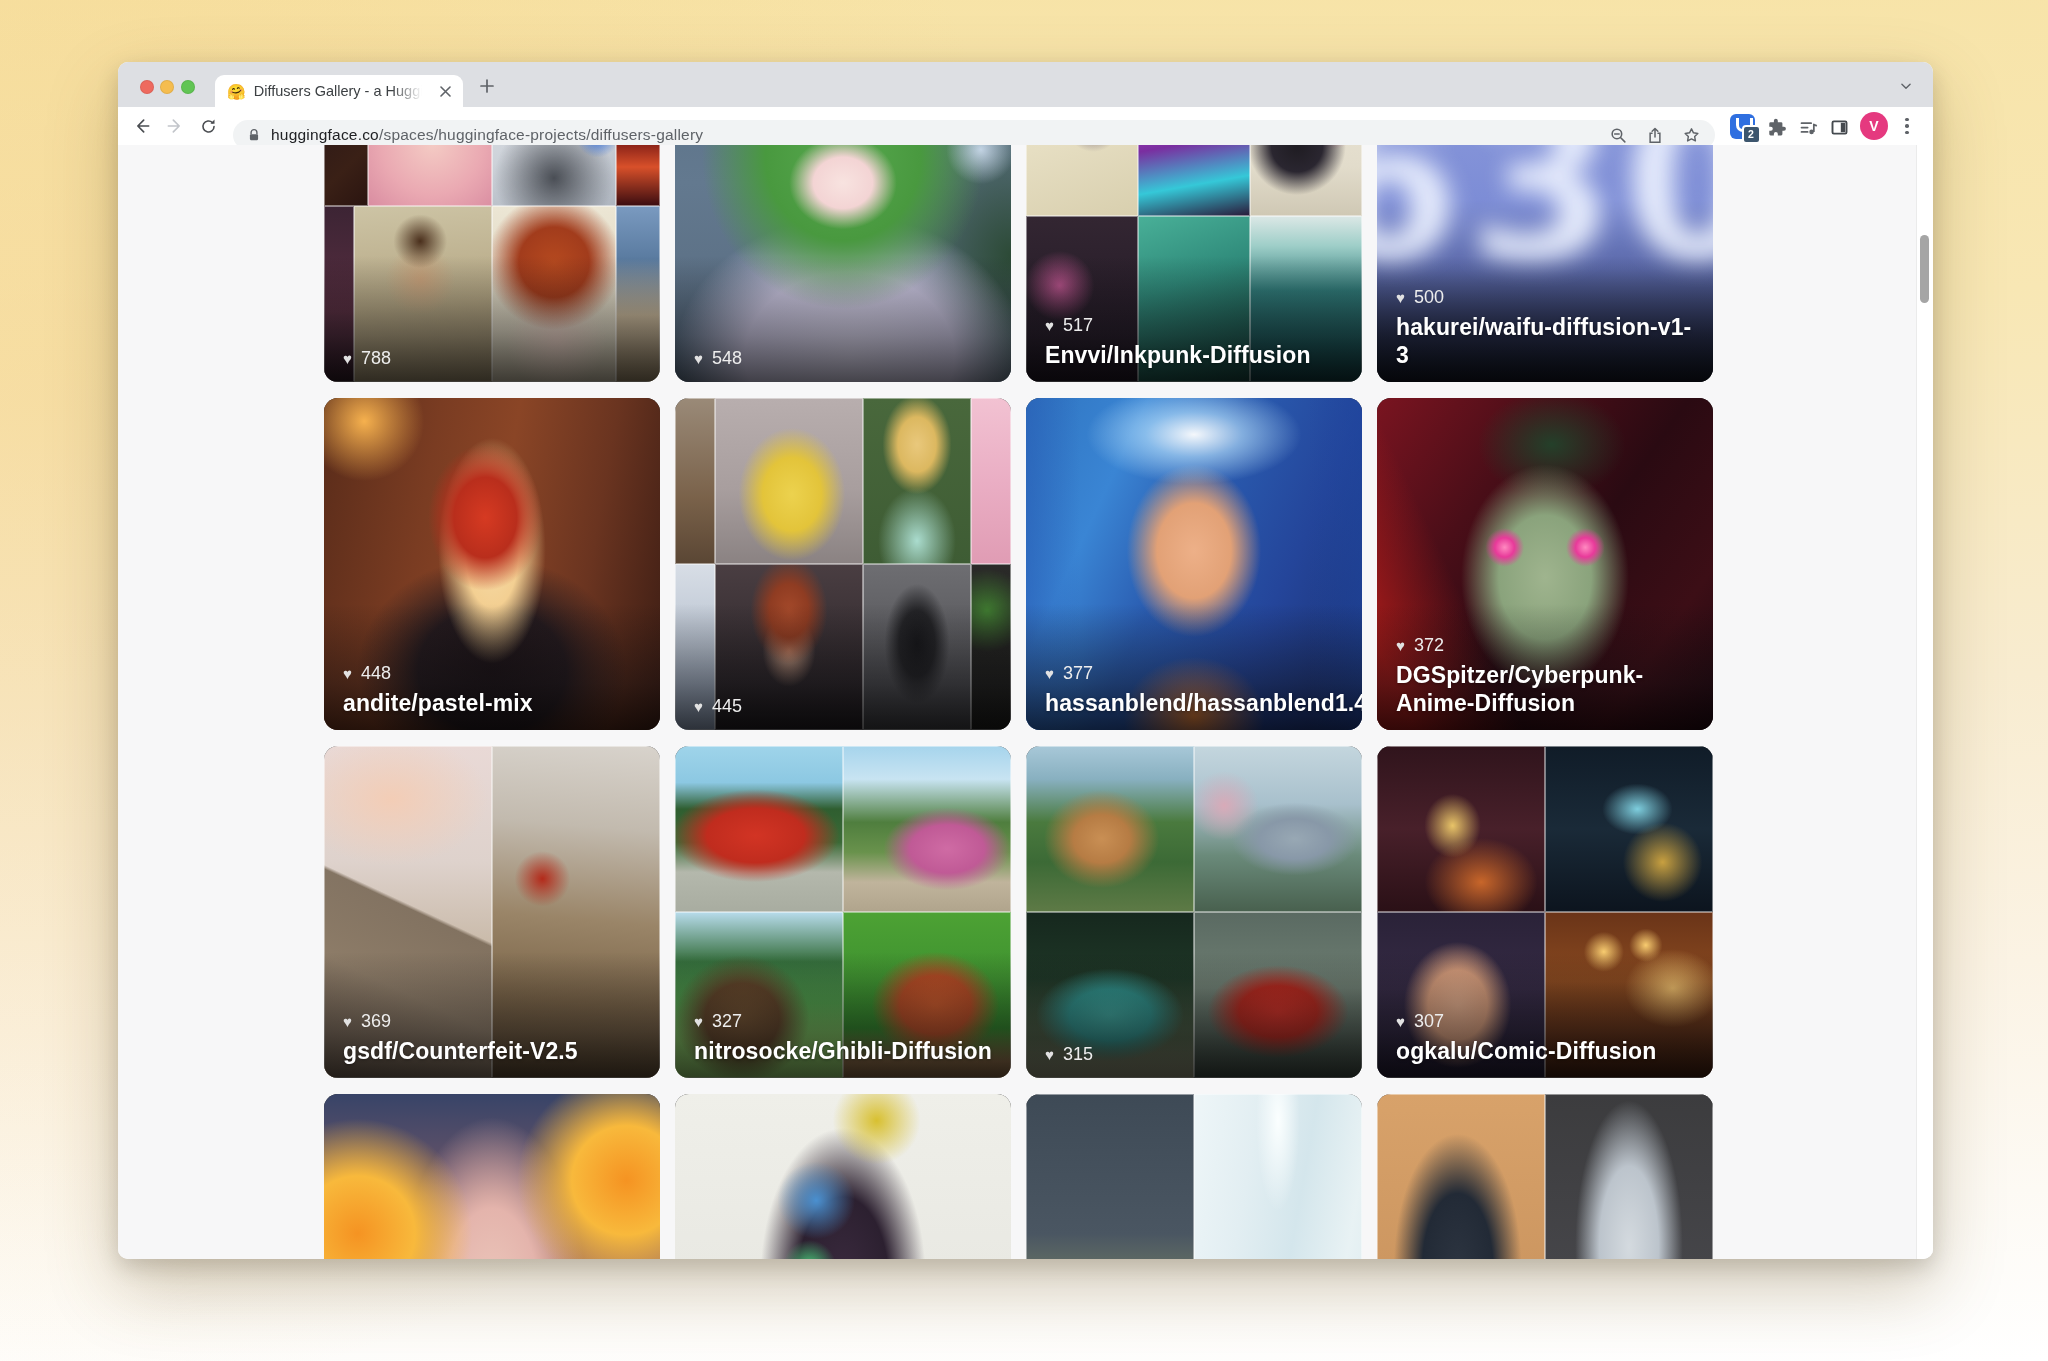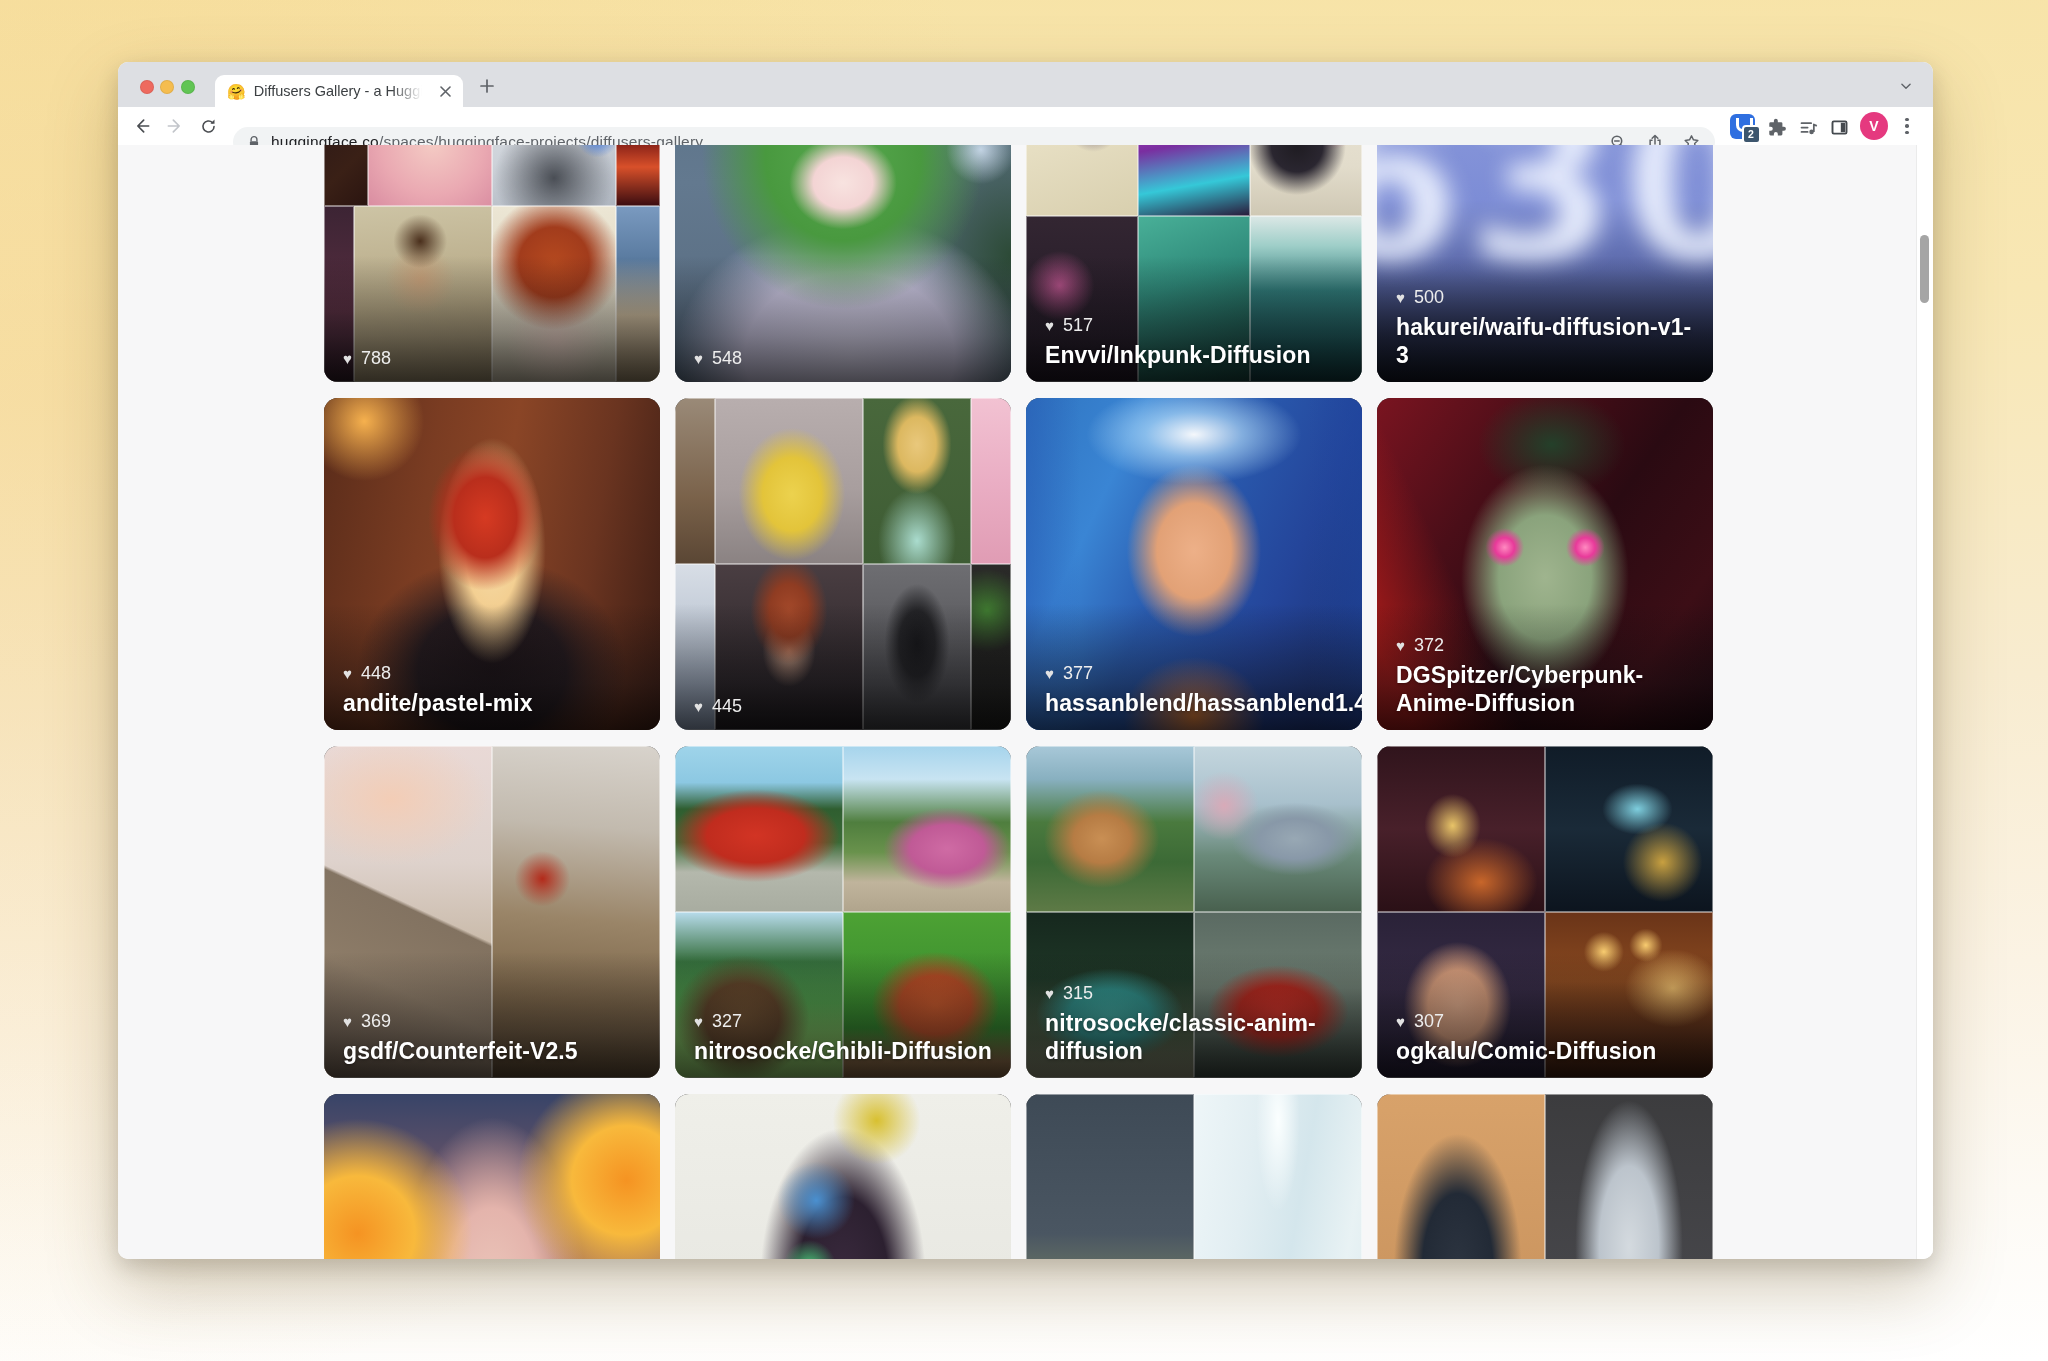--- a/index.html
+++ b/index.html
@@ -24,21 +24,21 @@
   .tab-title{font-size:14.5px;color:#3c4043;white-space:nowrap;overflow:hidden;max-width:168px;
              -webkit-mask-image:linear-gradient(90deg,#000 82%,transparent 100%);
              mask-image:linear-gradient(90deg,#000 82%,transparent 100%);}
   .tab-close{margin-left:auto;width:16px;height:16px;display:flex;align-items:center;justify-content:center;}
   .newtab{position:absolute;left:357px;top:12px;width:24px;height:24px;display:flex;align-items:center;justify-content:center;}
   .strip-chevron{position:absolute;left:1778px;top:14px;width:20px;height:20px;display:flex;align-items:center;justify-content:center;}
 
   .toolbar{position:absolute;left:0;top:45px;right:0;height:38px;background:#fff;border-bottom:1px solid #ececee;}
   .navbtn{position:absolute;top:7px;width:24px;height:24px;display:flex;align-items:center;justify-content:center;}
   .nav-back{left:12px;} .nav-fwd{left:45px;} .nav-reload{left:78px;}
-  .omnibox{position:absolute;left:115px;top:20px;width:1482px;height:30px;border-radius:15px;background:#f1f3f4;
+  .omnibox{position:absolute;left:115px;top:13px;width:1482px;height:30px;border-radius:15px;background:#f1f3f4;
            display:flex;align-items:center;padding:0 14px;box-sizing:border-box;}
   .url{font-size:15.5px;color:#5f6368;margin-left:10px;letter-spacing:.2px;white-space:nowrap;}
   .url .domain{color:#202124;}
   .box-icons{margin-left:auto;display:flex;align-items:center;gap:18px;}
   .ext{position:absolute;top:7px;width:26px;height:26px;display:flex;align-items:center;justify-content:center;}
   .ext.pw{left:1611px;top:6px;} .ext.puzzle{left:1645px;} .ext.media{left:1677px;} .ext.side{left:1708px;}
   .pw-ic{position:relative;width:25px;height:25px;border-radius:6px;background:#2f6fe0;}
   .pw-ic i{position:absolute;left:6px;top:4px;width:11px;height:11px;border:3px solid #fff;border-top:none;border-radius:0 0 7px 7px;display:block;}
   .pw-badge{position:absolute;right:-6px;bottom:-5px;width:15px;height:15px;background:#3d566e;border:2px solid #fff;border-radius:4px;
             color:#fff;font-size:10.5px;display:flex;align-items:center;justify-content:center;font-weight:700;}
@@ -335,21 +335,20 @@
               <div class="tile" style="left: 50%; top: 0%; width: 50%; height: 50%; background: radial-gradient(38% 22% at 60% 56%, rgb(152, 168, 180) 0%, rgb(136, 152, 168) 55%, rgba(0, 0, 0, 0) 100%), radial-gradient(circle at 18% 36%, rgb(216, 170, 184) 0%, rgba(0, 0, 0, 0) 20%), linear-gradient(rgb(196, 214, 222) 0%, rgb(168, 192, 204) 35%, rgb(106, 138, 122) 66%, rgb(72, 96, 78) 100%);"></div>
               <div class="tile" style="left: 0%; top: 50%; width: 50%; height: 50%; background: radial-gradient(44% 28% at 50% 62%, rgb(60, 158, 150) 0%, rgb(46, 138, 132) 55%, rgba(0, 0, 0, 0) 100%), linear-gradient(rgb(22, 40, 30) 0%, rgb(30, 54, 38) 40%, rgb(74, 90, 66) 76%, rgb(138, 138, 114) 100%);"></div>
               <div class="tile" style="left: 50%; top: 50%; width: 50%; height: 50%; background: radial-gradient(42% 28% at 50% 60%, rgb(200, 48, 38) 0%, rgb(176, 40, 30) 55%, rgba(0, 0, 0, 0) 100%), linear-gradient(rgb(90, 106, 98) 0%, rgb(110, 126, 114) 46%, rgb(74, 88, 78) 80%, rgb(56, 68, 60) 100%);"></div>
             </div>
             <div class="overlay"></div>
             <div class="meta">
               <div class="likes">
                 <span class="heart">♥</span>
                 <span class="count">315</span>
               </div>
-              <div class="mtitle">nitrosocke/classic-anim-diffusion</div>
             </div>
           </div>
           <div class="card">
             <div class="art multi">
               <div class="tile" style="left: 0%; top: 0%; width: 50%; height: 50%; background: radial-gradient(28% 32% at 45% 48%, rgb(232, 196, 104) 0%, rgba(0, 0, 0, 0) 60%), radial-gradient(48% 38% at 62% 82%, rgb(200, 102, 42) 0%, rgba(0, 0, 0, 0) 70%), linear-gradient(rgb(48, 20, 28) 0%, rgb(72, 32, 42) 50%, rgb(42, 16, 22) 100%);"></div>
               <div class="tile" style="left: 50%; top: 0%; width: 50%; height: 50%; background: radial-gradient(38% 28% at 55% 38%, rgb(126, 206, 222) 0%, rgba(0, 0, 0, 0) 55%), radial-gradient(circle at 70% 70%, rgb(200, 160, 64) 0%, rgba(0, 0, 0, 0) 24%), linear-gradient(rgb(16, 28, 40) 0%, rgb(26, 42, 56) 50%, rgb(12, 20, 30) 100%);"></div>
               <div class="tile" style="left: 0%; top: 50%; width: 50%; height: 50%; background: radial-gradient(32% 38% at 48% 56%, rgb(220, 168, 136) 0%, rgb(208, 152, 120) 55%, rgba(0, 0, 0, 0) 100%), linear-gradient(rgb(42, 34, 56) 0%, rgb(53, 42, 68) 46%, rgb(32, 26, 48) 100%);"></div>
               <div class="tile" style="left: 50%; top: 50%; width: 50%; height: 50%; background: radial-gradient(circle at 35% 24%, rgb(248, 204, 112) 0%, rgba(0, 0, 0, 0) 12%), radial-gradient(circle at 60% 20%, rgb(248, 204, 112) 0%, rgba(0, 0, 0, 0) 10%), radial-gradient(46% 38% at 76% 46%, rgb(232, 184, 104) 0%, rgba(0, 0, 0, 0) 62%), linear-gradient(rgb(106, 52, 24) 0%, rgb(138, 74, 32) 42%, rgb(90, 44, 20) 76%, rgb(58, 28, 14) 100%);"></div>
             </div>
             <div class="overlay"></div>

